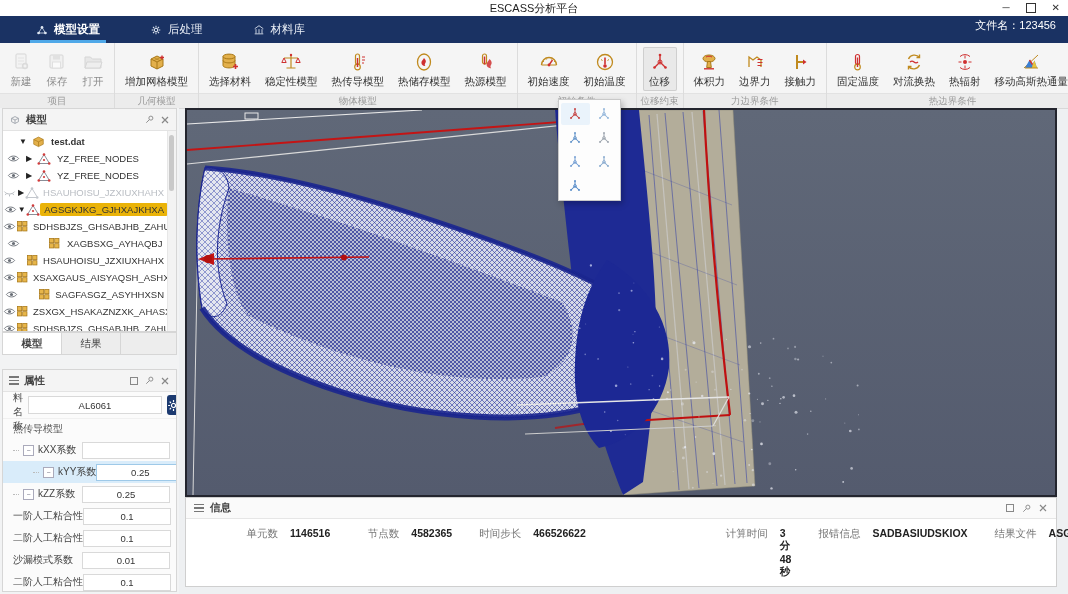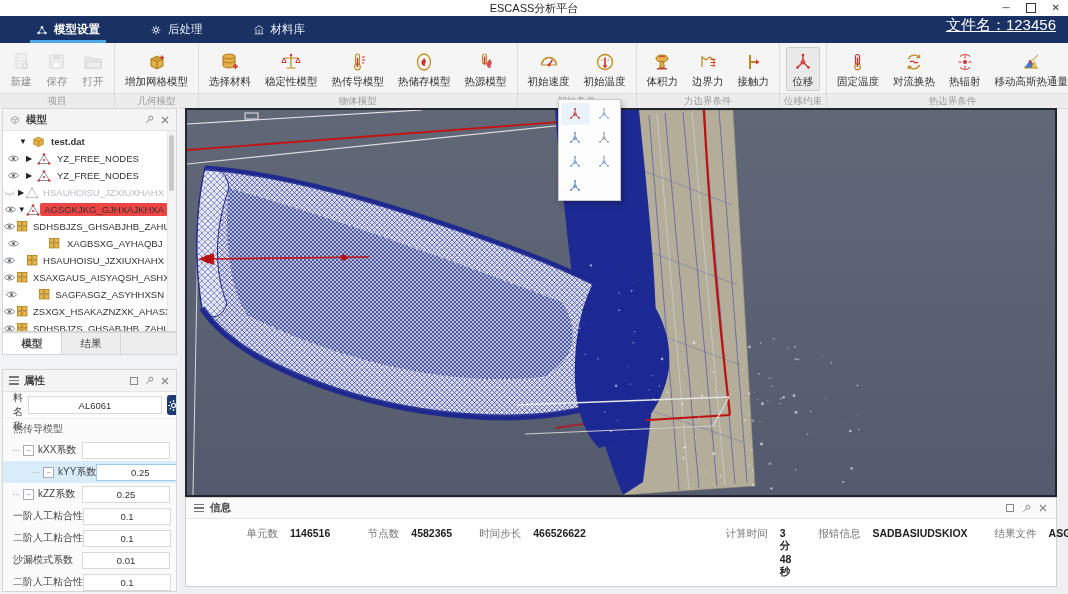--- a/index.html
+++ b/index.html
@@ -16,21 +16,21 @@
 
   
   .tabbar{position:absolute;left:0;top:16px;width:1068px;height:27px;background:#1a3263;
           display:flex;align-items:stretch;}
   .tab{position:relative;display:flex;align-items:center;gap:6px;color:#e8edf5;font-size:11.5px;
        padding:0 14px;margin-left:22px;cursor:pointer;}
   .tab .tabicon svg{display:block;}
   .tab.active{font-weight:bold;color:#fff;}
   .tab.active::after{content:"";position:absolute;left:8px;right:8px;bottom:0;height:3px;background:#4fa8e8;}
   .filelabel{position:absolute;right:12px;top:0;height:18px;display:flex;align-items:center;
-             color:#ffffff;font-size:15px;text-decoration:underline;}
+             color:#ffffff;font-size:11px;}
 
   
   .toolbar{position:absolute;left:0;top:43px;width:1068px;height:65px;background:#f5f5f5;
            border-bottom:1px solid #d8d8d8;display:flex;}
   .tgroup{display:flex;flex-direction:column;border-right:1px solid #dcdcdc;}
   .tbtns{flex:1;display:flex;align-items:center;justify-content:center;padding:2px 4px 0 4px;gap:2px;}
   .tbtn{display:flex;flex-direction:column;align-items:center;justify-content:center;
         padding:2px 6px;border-radius:2px;cursor:pointer;}
   .tbtn .ticon{height:25px;display:flex;align-items:center;}
   .tbtn .tlabel{font-size:10.5px;color:#333;white-space:nowrap;margin-top:1px;}
@@ -47,21 +47,21 @@
   .phead .sp{flex:1;}
   .phico{display:flex;align-items:center;color:#888;cursor:pointer;}
   .model-panel{top:0;height:222px;}
   .tree{position:absolute;top:22px;bottom:0;left:0;right:8px;overflow:hidden;padding-top:2px;}
   .trow{display:flex;align-items:center;height:17px;font-size:9.5px;color:#333;white-space:nowrap;cursor:pointer;}
   .trow .cell{display:flex;align-items:center;justify-content:center;}
   .trow .eye{width:20px;}
   .trow .exp{width:12px;font-size:8px;color:#222;}
   .trow .nico{width:18px;}
   .trow .tlab{padding:1px 4px;border-radius:2px;}
-  .trow.selected .tlab{background:#ef4444;}
+  .trow.selected .tlab{background:#eab308;}
   .trow.disabled{color:#b9bdc3;}
   .trow.root .tlab{font-weight:bold;}
   .vscroll{position:absolute;top:22px;bottom:0;right:0;width:8px;background:#f3f3f3;border-left:1px solid #e7e7e7;}
   .vthumb{position:absolute;left:1px;width:5px;border-radius:3px;background:#c9c9c9;}
   .sidetabs{position:absolute;left:2px;right:2px;top:224px;height:21px;background:#ededed;
             border:1px solid #d6d6d6;display:flex;font-size:10.5px;color:#444;}
   .sidetab{width:58px;display:flex;align-items:center;justify-content:center;border-right:1px solid #d6d6d6;cursor:pointer;}
   .sidetab.active{background:#ffffff;font-weight:bold;}
   .props-panel{top:261px;height:234px;bottom:2px;height:auto;bottom:2px;}
   .props-body{position:absolute;top:22px;left:0;right:0;bottom:0;overflow:hidden;background:#fbfbfb;}
@@ -302,68 +302,68 @@
                 <path d="M7 8.5l1.5 1M15 8.5l-1.5 1" stroke="#c08a1e"></path>
               </svg>
             </span>
             <span class="tlabel">初始温度</span>
           </div>
         </div>
         <div class="tgname">初始条件</div>
       </div>
       <div class="tgroup">
         <div class="tbtns">
-          <div class="tbtn">
-            <span class="ticon">
-              <svg width="22" height="22" viewBox="0 0 22 22">
-                <ellipse cx="11" cy="7.5" rx="6" ry="3.5" fill="#e3b04b" stroke="#a87818"></ellipse>
-                <path d="M9.5 10.5h3l.8 6h-4.6z" fill="#e3b04b" stroke="#a87818"></path>
-                <path d="M6 17.8h10" stroke="#cf3030" stroke-width="1.4"></path>
-                <path d="M8 6c1-1 5-1 6 0" stroke="#cf3030" fill="none"></path>
-              </svg>
-            </span>
-            <span class="tlabel">体积力</span>
-          </div>
-          <div class="tbtn">
-            <span class="ticon">
-              <svg width="22" height="22" viewBox="0 0 22 22">
-                <path d="M5 16V6l4 3 4-3 4 3v7" fill="none" stroke="#c08a1e" stroke-width="1.3"></path>
-                <path d="M13.5 8.5h5M13.5 11.5h5M13.5 14.5h4" stroke="#cf3030" stroke-width="1.2"></path>
-              </svg>
-            </span>
-            <span class="tlabel">边界力</span>
-          </div>
-          <div class="tbtn">
-            <span class="ticon">
-              <svg width="22" height="22" viewBox="0 0 22 22">
-                <path d="M8 4v14M8 11h6" stroke="#c08a1e" stroke-width="2"></path>
-                <path d="M14 8.5l3.5 2.5-3.5 2.5z" fill="#cf3030"></path>
-              </svg>
-            </span>
-            <span class="tlabel">接触力</span>
-          </div>
-        </div>
-        <div class="tgname">力边界条件</div>
-      </div>
-      <div class="tgroup">
-        <div class="tbtns">
           <div class="tbtn active">
             <span class="ticon">
               <svg width="22" height="22" viewBox="0 0 22 22">
                 <path d="M11 11V4M11 11L5.5 16.5M11 11l5.5 5.5" stroke="#cf3030" stroke-width="1.4" fill="none"></path>
  <circle cx="11" cy="4" r="1.3" fill="#cf3030"></circle>
                 <circle cx="5.5" cy="16.5" r="1.3" fill="#cf3030"></circle>
  <circle cx="16.5" cy="16.5" r="1.3" fill="#cf3030"></circle>
                 <circle cx="11" cy="11" r="2" fill="none" stroke="#cf3030"></circle>
               </svg>
             </span>
             <span class="tlabel">位移</span>
           </div>
         </div>
         <div class="tgname">位移约束</div>
+      </div>
+      <div class="tgroup">
+        <div class="tbtns">
+          <div class="tbtn">
+            <span class="ticon">
+              <svg width="22" height="22" viewBox="0 0 22 22">
+                <ellipse cx="11" cy="7.5" rx="6" ry="3.5" fill="#e3b04b" stroke="#a87818"></ellipse>
+                <path d="M9.5 10.5h3l.8 6h-4.6z" fill="#e3b04b" stroke="#a87818"></path>
+                <path d="M6 17.8h10" stroke="#cf3030" stroke-width="1.4"></path>
+                <path d="M8 6c1-1 5-1 6 0" stroke="#cf3030" fill="none"></path>
+              </svg>
+            </span>
+            <span class="tlabel">体积力</span>
+          </div>
+          <div class="tbtn">
+            <span class="ticon">
+              <svg width="22" height="22" viewBox="0 0 22 22">
+                <path d="M5 16V6l4 3 4-3 4 3v7" fill="none" stroke="#c08a1e" stroke-width="1.3"></path>
+                <path d="M13.5 8.5h5M13.5 11.5h5M13.5 14.5h4" stroke="#cf3030" stroke-width="1.2"></path>
+              </svg>
+            </span>
+            <span class="tlabel">边界力</span>
+          </div>
+          <div class="tbtn">
+            <span class="ticon">
+              <svg width="22" height="22" viewBox="0 0 22 22">
+                <path d="M8 4v14M8 11h6" stroke="#c08a1e" stroke-width="2"></path>
+                <path d="M14 8.5l3.5 2.5-3.5 2.5z" fill="#cf3030"></path>
+              </svg>
+            </span>
+            <span class="tlabel">接触力</span>
+          </div>
+        </div>
+        <div class="tgname">力边界条件</div>
       </div>
       <div class="tgroup">
         <div class="tbtns">
           <div class="tbtn">
             <span class="ticon">
               <svg width="22" height="22" viewBox="0 0 22 22">
                 <rect x="8.5" y="3.5" width="4" height="10" rx="2" fill="none" stroke="#cf3030" stroke-width="1.2"></rect>
                 <circle cx="10.5" cy="16" r="2.8" fill="none" stroke="#c08a1e" stroke-width="1.2"></circle>
                 <path d="M10.5 6.5v9.5" stroke="#cf3030" stroke-width="1.4"></path>
               </svg>

